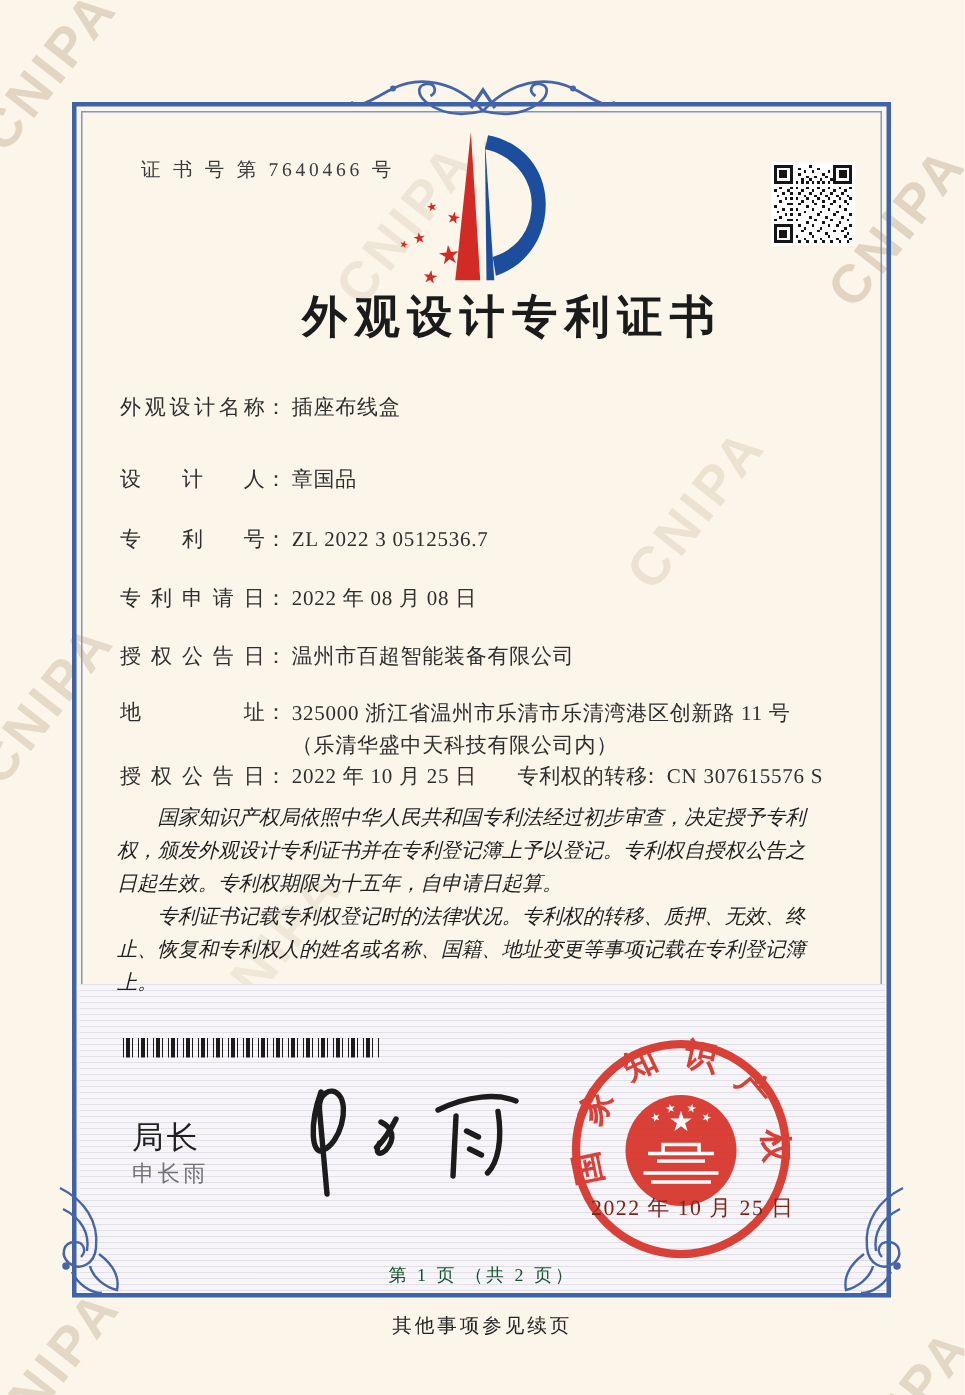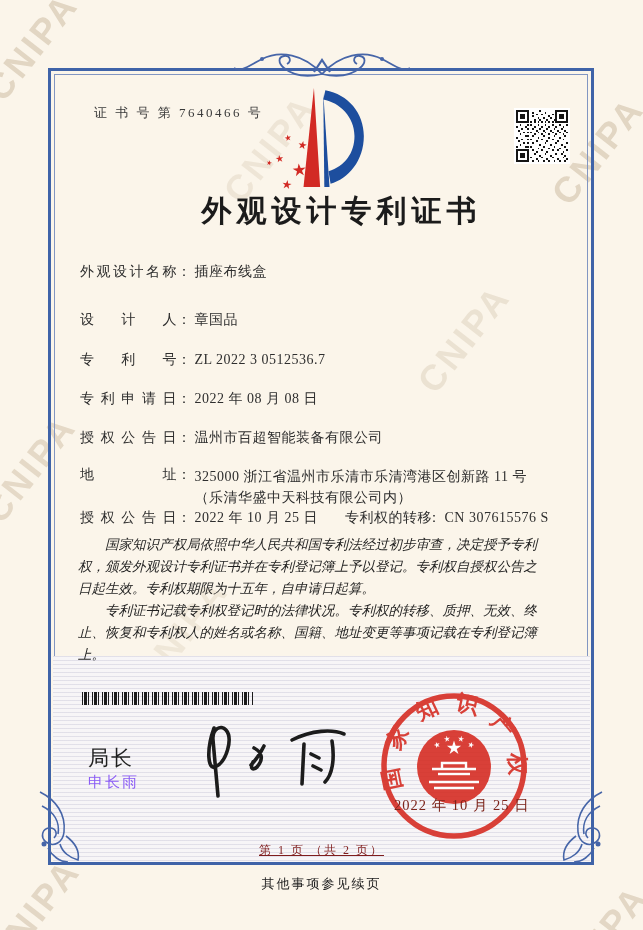--- a/index.html
+++ b/index.html
@@ -35,28 +35,28 @@
   .body-text{position:absolute;left:78px;top:534px;width:470px;font-size:13.5px;line-height:22px;
              font-style:italic;color:#1f1f1f;}
   .body-text p{margin:0;text-indent:2em;}
 
   .barcode{position:absolute;left:82px;top:692px;width:172px;height:13px;
     background:repeating-linear-gradient(90deg,#1b1b1b 0 1px,transparent 1px 2px,#1b1b1b 2px 5px,transparent 5px 6px,#1b1b1b 6px 7px,transparent 7px 10px);}
 
   .signer-title{position:absolute;left:88px;top:744px;font-family:"Liberation Sans",sans-serif;
                 font-size:21px;letter-spacing:2px;color:#1f1f1f;}
   .signer-name{position:absolute;left:88px;top:773px;font-family:Liberation Mono, monospace;
-               font-size:15px;letter-spacing:2px;color:#8b5cf6;}
+               font-size:15px;letter-spacing:2px;color:#737373;}
   .sig-svg{position:absolute;left:192px;top:708px;}
 
   .seal{position:absolute;left:379px;top:691px;width:150px;height:150px;opacity:0.88;}
   .seal-date{position:absolute;left:394px;top:796px;font-size:14.5px;color:#7c241b;letter-spacing:1px;}
 
   .pageinfo{position:absolute;left:0;top:842px;width:100%;text-align:center;
-            font-size:12px;letter-spacing:2px;color:#7f1d1d;text-decoration:underline;}
+            font-size:12px;letter-spacing:2px;color:#14532d;}
   .contnote{position:absolute;left:0;top:875px;width:100%;text-align:center;
             font-size:13px;letter-spacing:2px;color:#222;}
 
   .orn{position:absolute;pointer-events:none;}
 </style>
 </head>
 <body>
 
 <div class="page">
 

